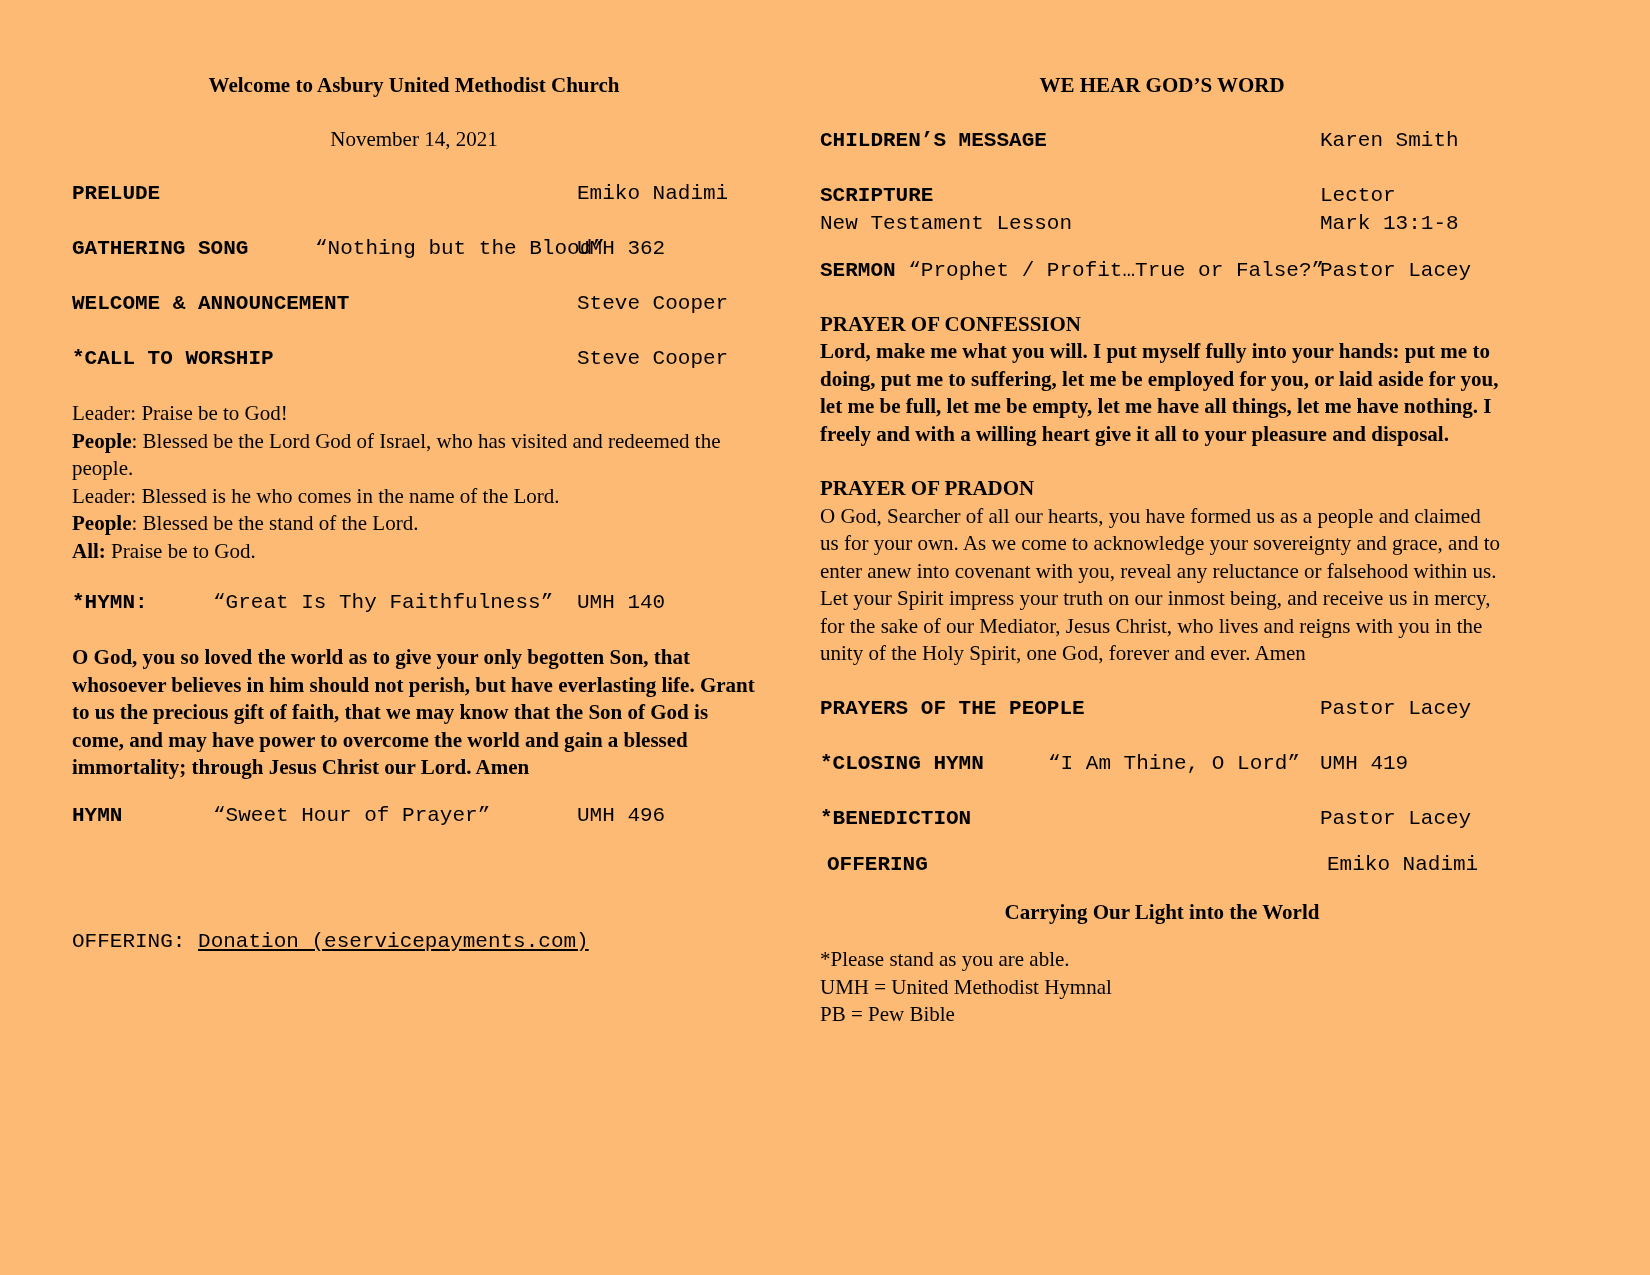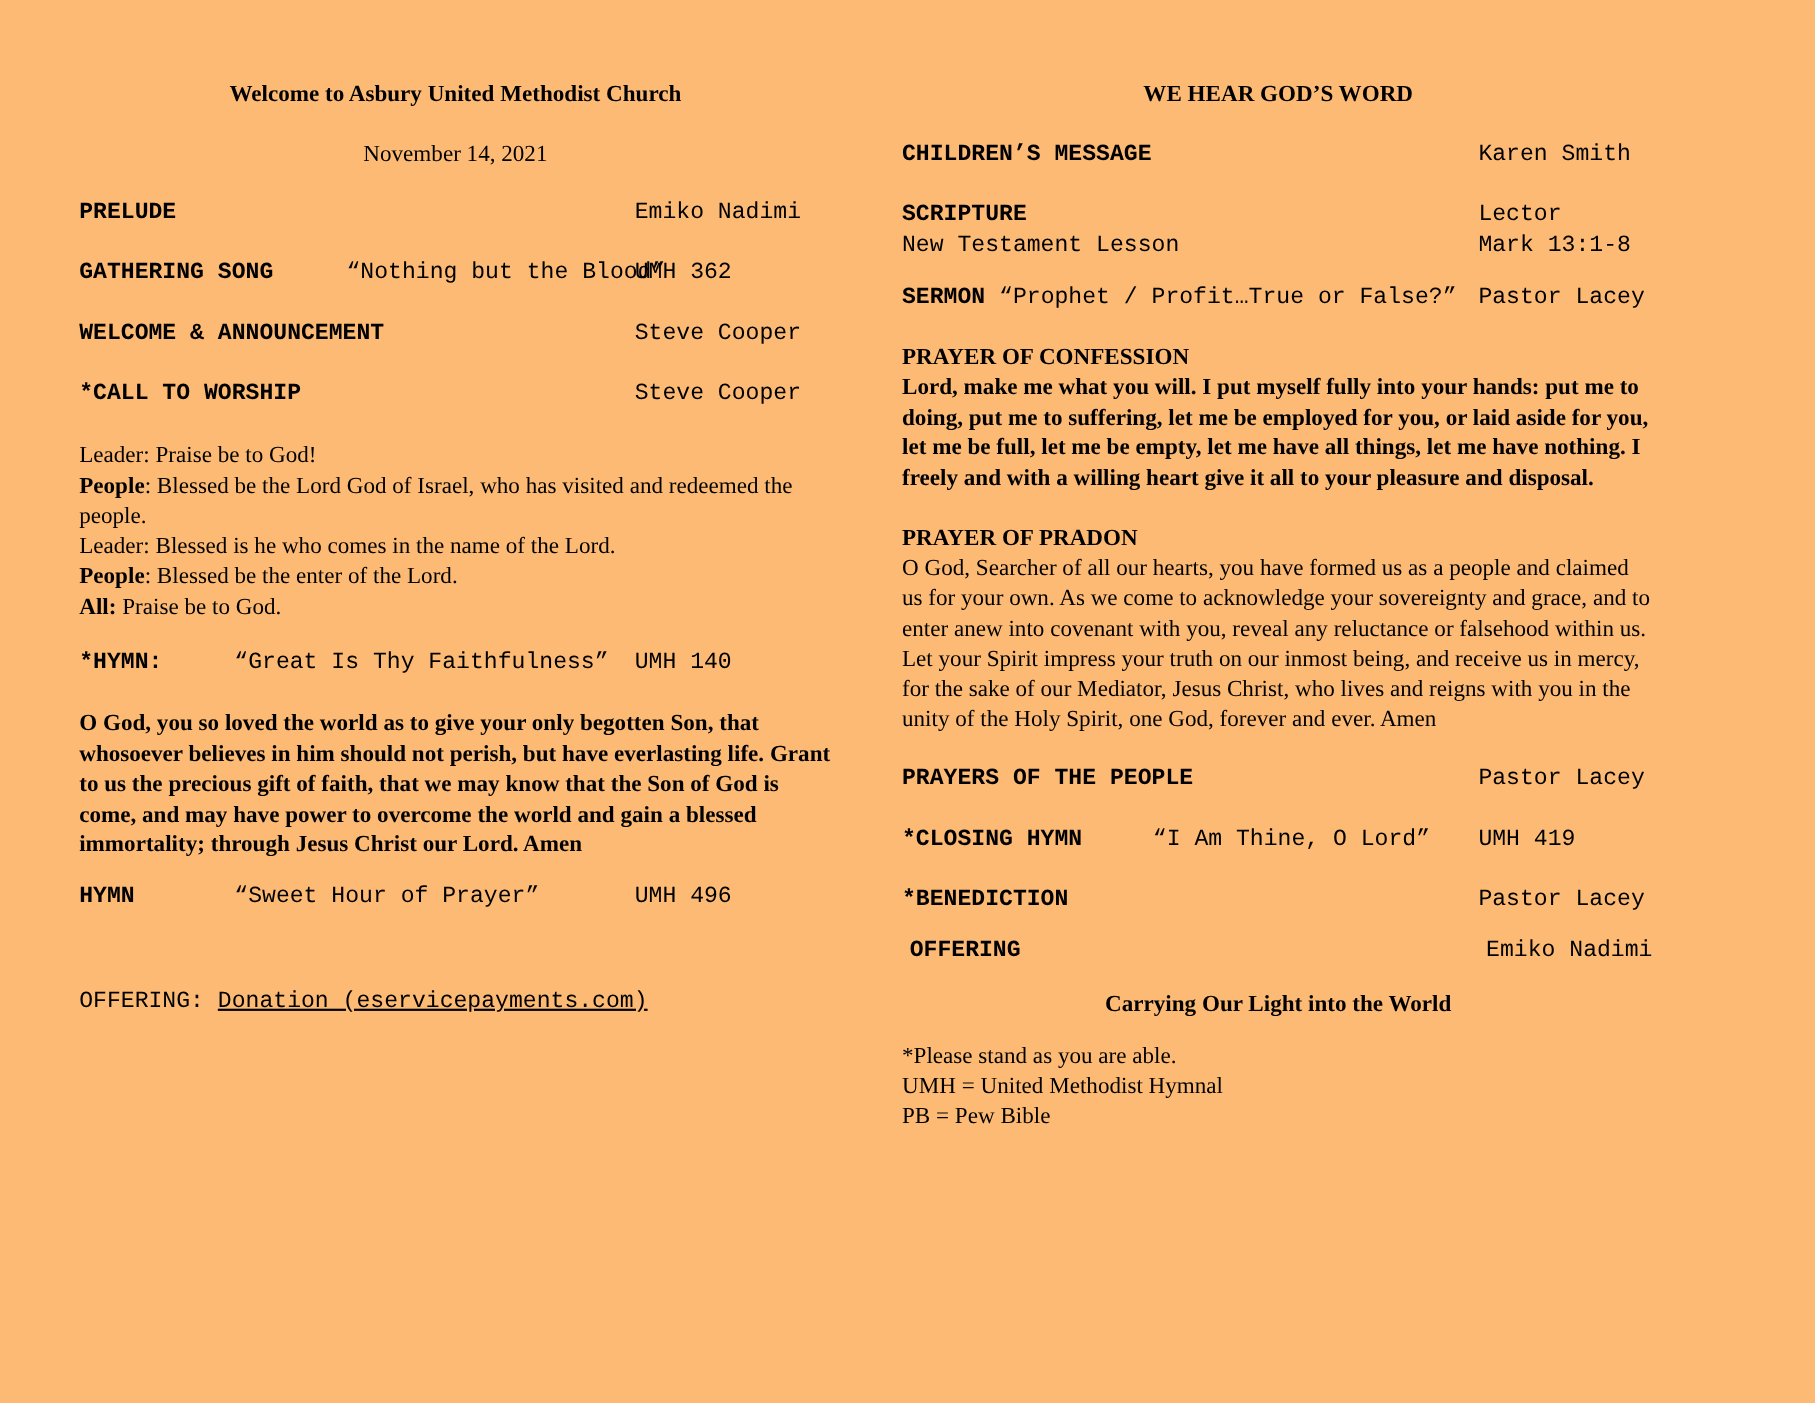--- a/index.html
+++ b/index.html
@@ -12,34 +12,34 @@
     font-size:21px;line-height:27.5px;
     overflow:hidden;
   }
   .col{position:absolute;top:72px;}
   .col-left{left:72px;width:684px;}
   .col-right{left:820px;width:684px;}
   .b{font-weight:bold;}
   .center{text-align:center;}
   .row{position:relative;height:28px;white-space:nowrap;font-family:Liberation Mono, monospace;}
   .val{position:absolute;left:505px;top:0;}
-  .val-r{position:absolute;left:500px;top:0;margin-left:24px;}
+  .val-r{position:absolute;left:500px;top:0;}
   .song{position:absolute;top:0;}
   .song-243{left:243px;}
   .song-141{left:141px;}
   .song-228{left:228px;}
   .para{margin:0;}
   .mt27{margin-top:27px;}
   .mt26{margin-top:26px;}
   .mt24{margin-top:24px;}
   .mt40{margin-top:40px;}
   .mt20{margin-top:20px;}
   .mt19{margin-top:19px;}
   .mt18{margin-top:18px;}
-  .mt71{margin-top:67px;}
+  .mt71{margin-top:98px;}
   .indent7{padding-left:7px;}
   .link{text-decoration:underline;color:#000;cursor:pointer;}
   .sermon-quote{font-weight:normal;}
 </style>
 </head>
 <body>
 
 <div class="page">
 
   <div class="col col-left">
@@ -65,21 +65,21 @@
 
     <div class="row mt27">
       <span class="b">*CALL TO WORSHIP</span>
       <span class="val">Steve Cooper</span>
     </div>
 
     <div class="para mt27">
       <div><span>Leader:</span><span> Praise be to God!</span></div>
       <div><span class="b">People</span><span>: Blessed be the Lord God of Israel, who has visited and redeemed the people.</span></div>
       <div><span>Leader:</span><span> Blessed is he who comes in the name of the Lord.</span></div>
-      <div><span class="b">People</span><span>: Blessed be the enter of the Lord.</span></div>
+      <div><span class="b">People</span><span>: Blessed be the stand of the Lord.</span></div>
       <div><span class="b">All:</span><span> Praise be to God.</span></div>
     </div>
 
     <div class="row mt24">
       <span class="b">*HYMN:</span>
       <span class="song song-141">“Great Is Thy Faithfulness”</span>
       <span class="val">UMH 140</span>
     </div>
 
 

